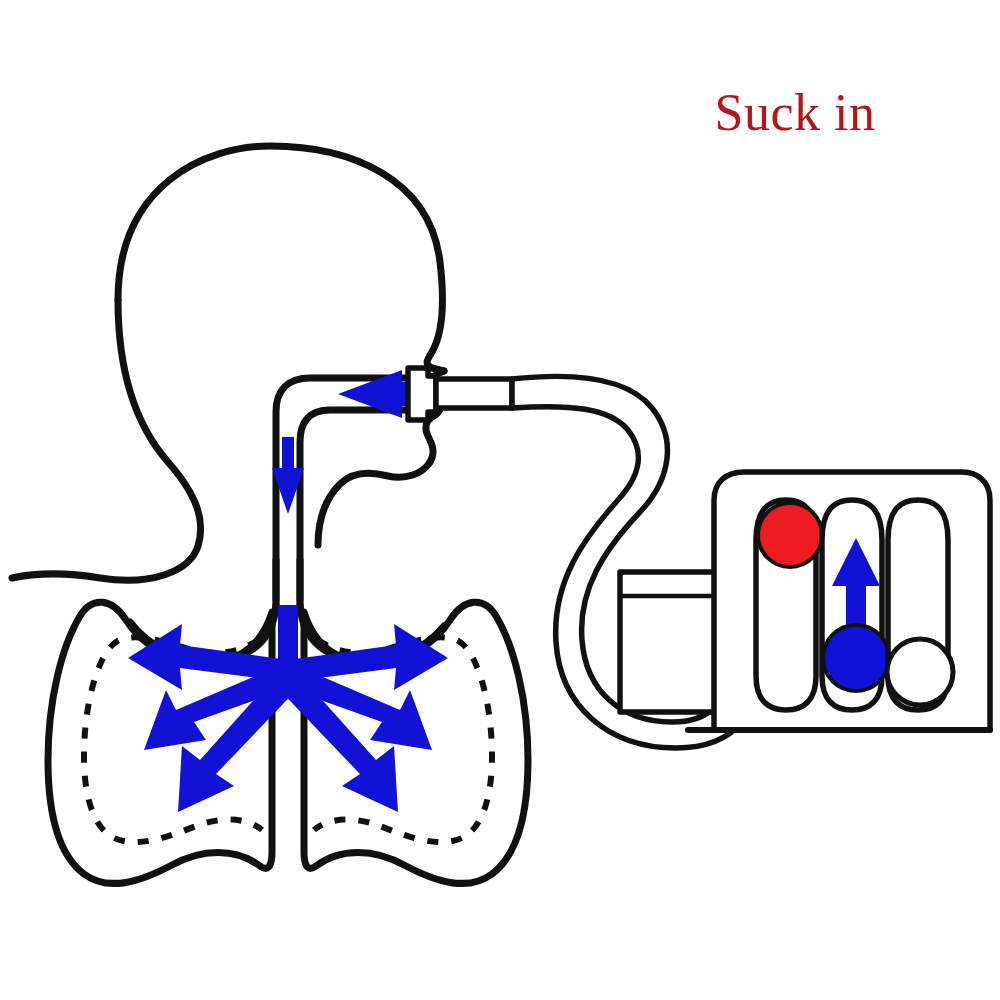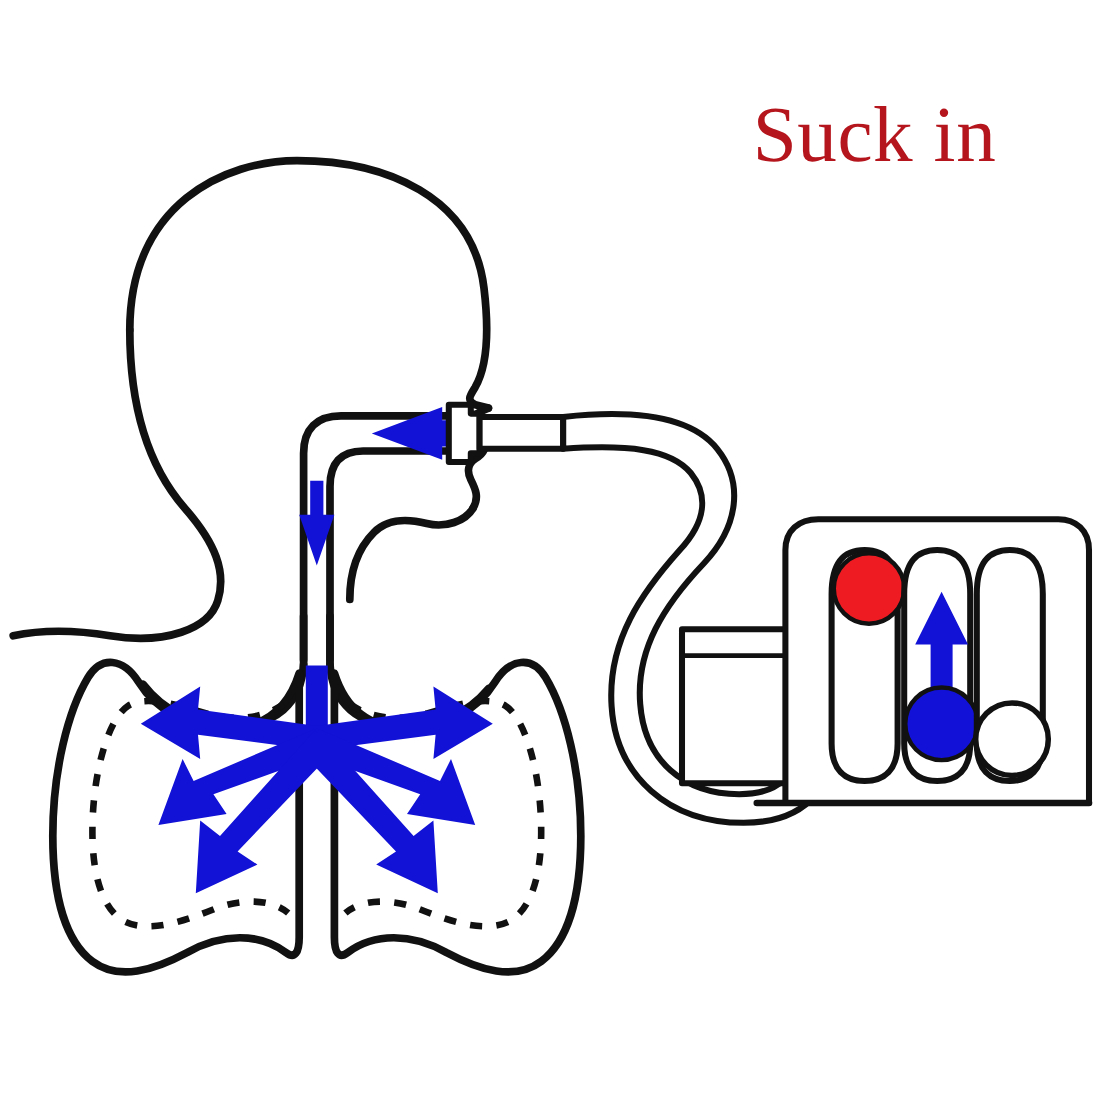--- a/index.html
+++ b/index.html
@@ -31,21 +31,21 @@
     top: 86px;
     width: 390px;
     text-align: center;
     font-family: "Liberation Serif", "DejaVu Serif", serif;
     color: #b5161d;
     line-height: 1.02;
     user-select: none;
   }
   .title-line1 {
     display: block;
-    font-size: 72px;
+    font-size: 52px;
     letter-spacing: 0.5px;
   }
   .title-line2 {
     display: block;
     font-size: 70px;
     letter-spacing: 0.5px;
   }
 </style>
 </head>
 <body>

